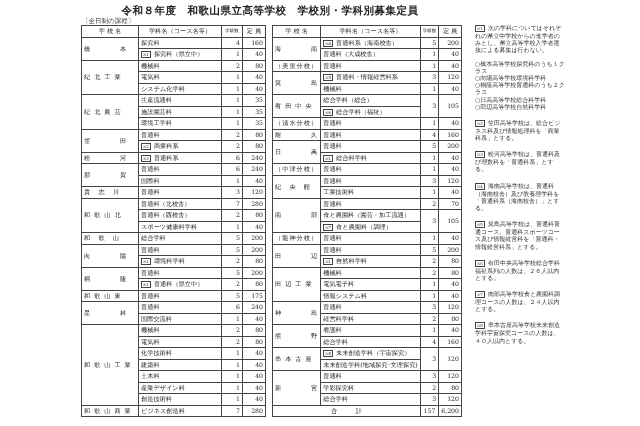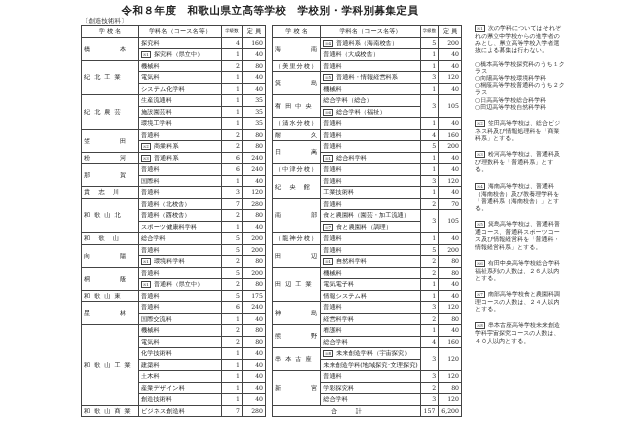--- a/index.html
+++ b/index.html
@@ -16,21 +16,21 @@
   .mark{display:inline-block;border:0.7px solid #444;font-size:4px;line-height:5px;padding:0 1px;margin-right:3px;vertical-align:middle;}
   .notes{position:absolute;left:475px;top:24px;width:90px;font-size:6px;line-height:7.2px;color:#333;}
   .note{margin-bottom:9px;}
   .note p{margin:0;}
   .total td{text-align:center;}
 </style>
 </head>
 <body>
 
 <div class="title">令和８年度　和歌山県立高等学校　学校別・学科別募集定員</div>
-<div class="section">〔創造技術科〕</div>
+<div class="section">〔全日制の課程〕</div>
 
 <table class="t1">
   <thead>
       <tr>
     <th style="width:52px">学 校 名</th>
     <th>学科名（コース名等）</th>
     <th style="width:16px;font-size:4.5px">学級数</th>
     <th style="width:18px">定 員</th>
   </tr>
     </thead>

